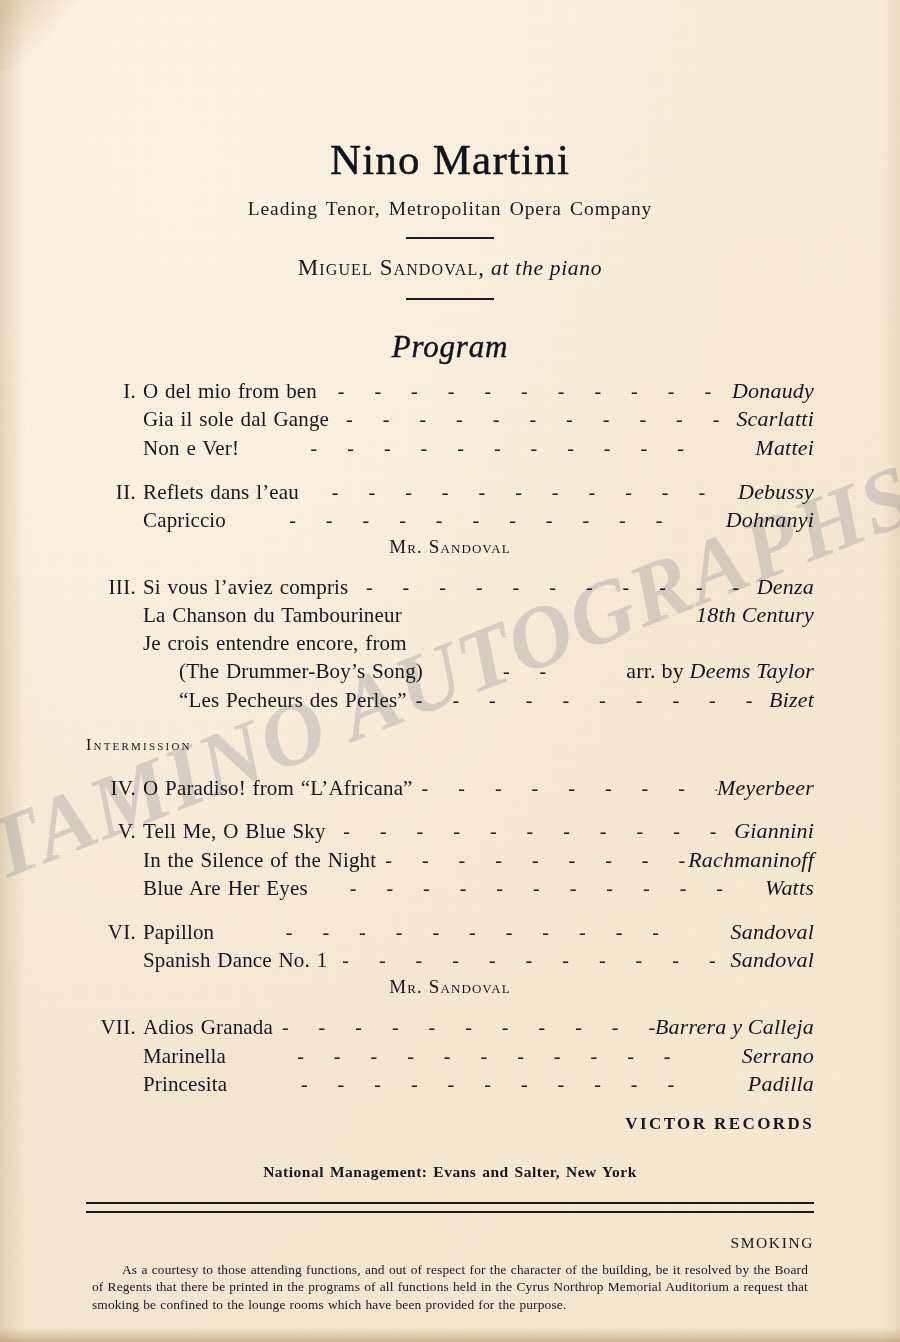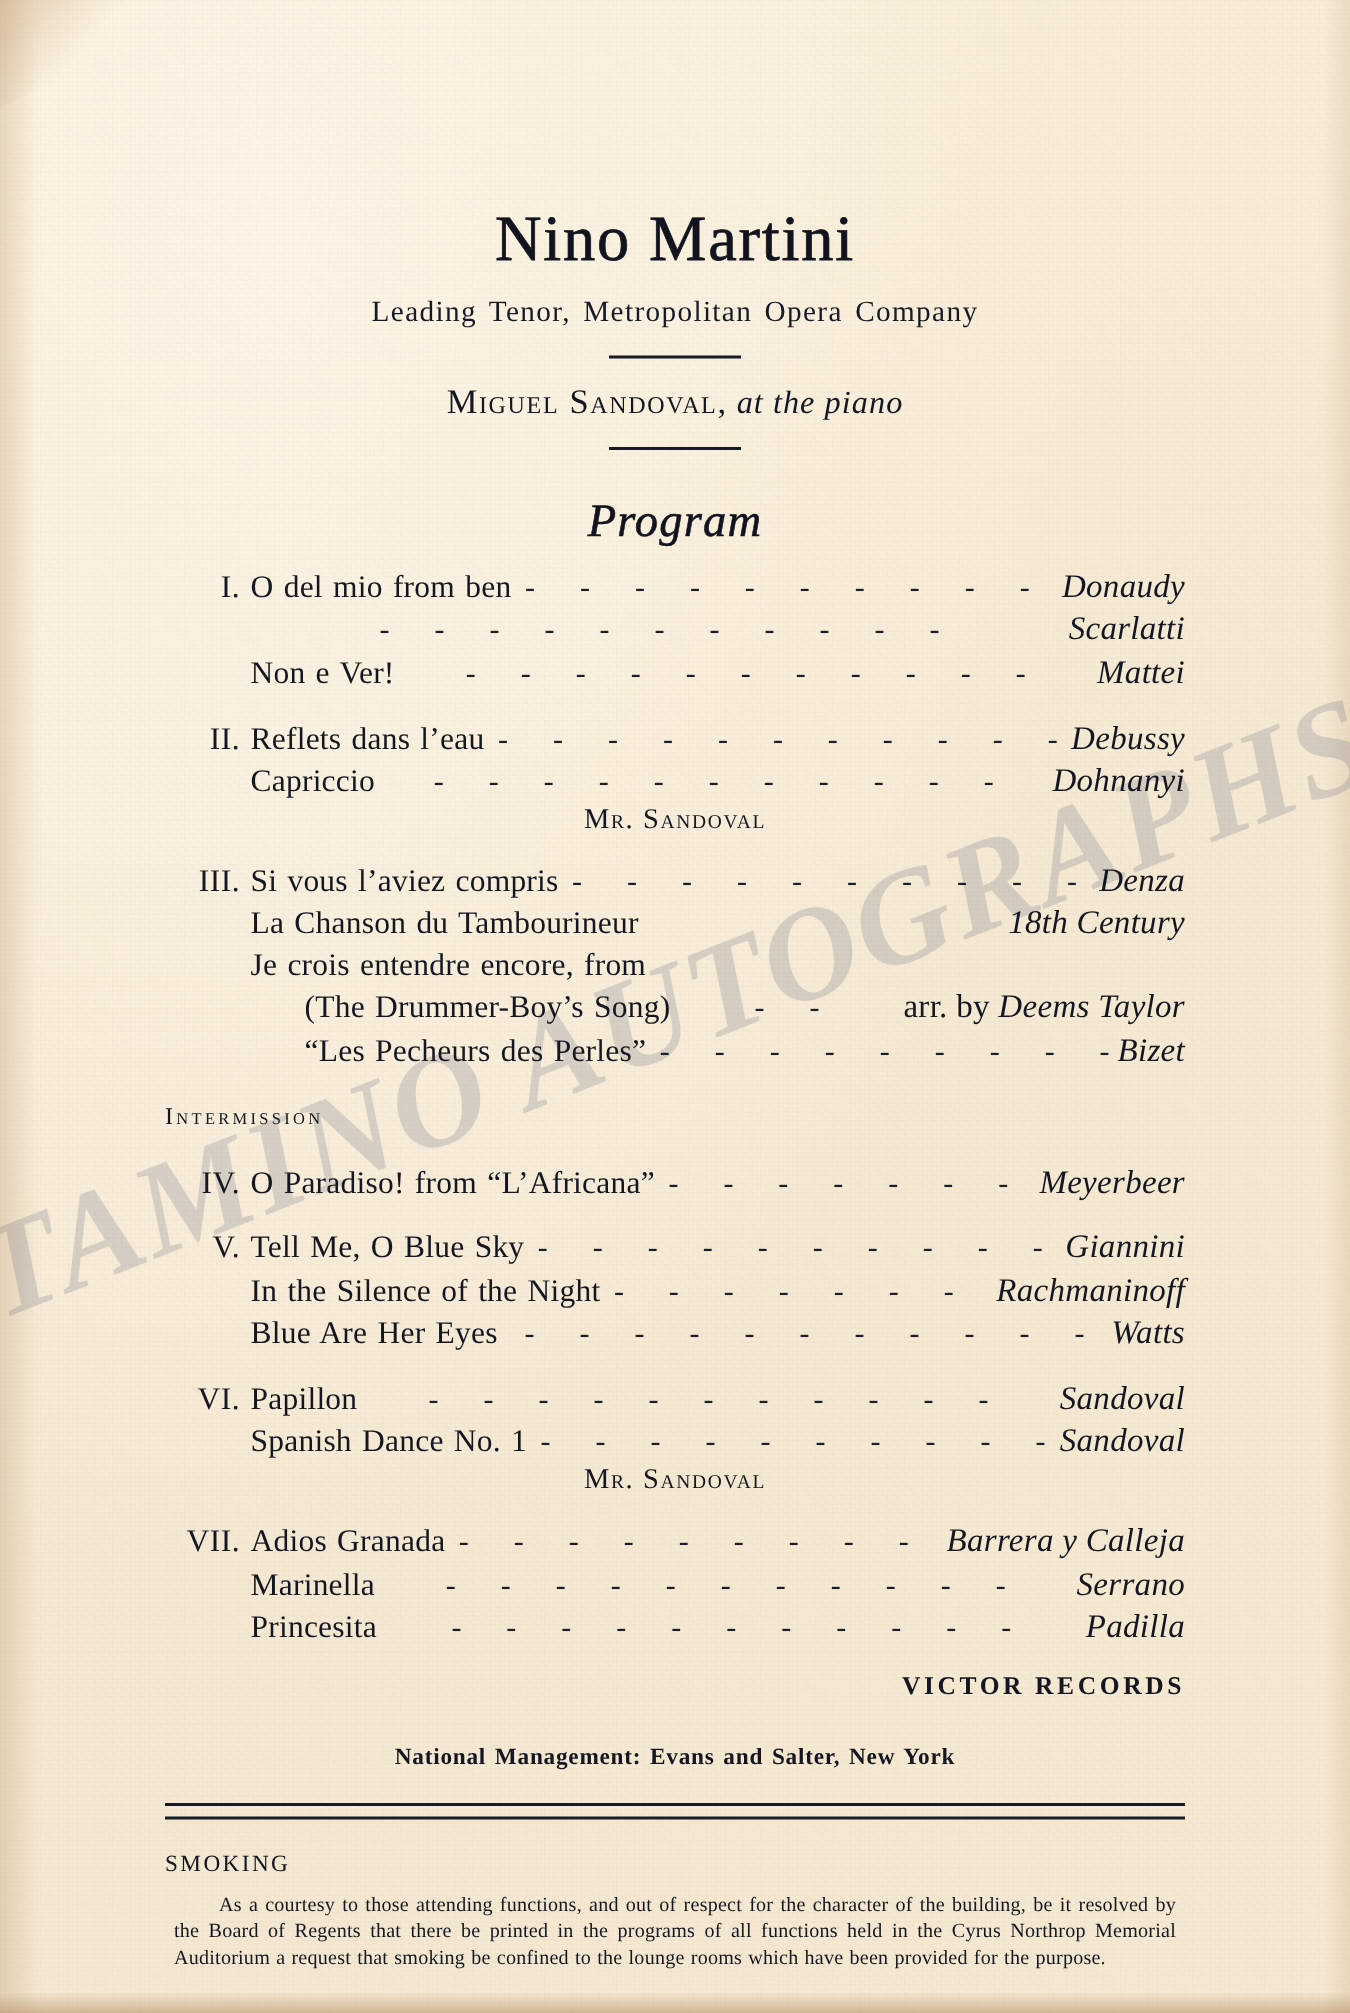--- a/index.html
+++ b/index.html
@@ -83,21 +83,21 @@
     white-space: nowrap;
     color: rgba(104,110,128,.23);
     pointer-events: none;
     user-select: none;
     z-index: 4;
   }
 
   .content {
     position: relative;
     z-index: 6;
-    padding: 0 110px;
+    padding: 0 86px;
   }
 
   
   .hdr-title {
     text-align: center;
     margin-top: 138px;
     font-size: 43px;
     line-height: 1.02;
     letter-spacing: 1.2px;
     font-family: "Liberation Serif", "DejaVu Serif", serif;
@@ -240,21 +240,21 @@
   }
 
   .double-rule {
     margin: 21px 0 0 0;
     height: 7px;
     border-top: 2.4px solid #171b27;
     border-bottom: 2.4px solid #171b27;
   }
 
   .smoking-head {
-    text-align: left;
+    text-align: right;
     margin-top: 21px;
     font-size: 15.5px;
     letter-spacing: 1.6px;
   }
   .smoking-body {
     margin-top: 9px;
     font-size: 13.4px;
     line-height: 1.30;
     text-align: justify;
     letter-spacing: .15px;
@@ -296,20 +296,21 @@
     <div class="program" id="groups-before">
         <div class="group">
           <div class="row">
             <div class="num">I.</div>
             <div class="title-cell">O del mio from ben</div>
             <div class="leader"><span>-  -  -  -  -  -  -  -  -  -  -</span></div>
             <div class="composer">Donaudy</div>
           </div>
           <div class="row">
             <div class="num"></div>
+            <div class="title-cell">Gia il sole dal Gange</div>
             <div class="leader"><span>-  -  -  -  -  -  -  -  -  -  -</span></div>
             <div class="composer">Scarlatti</div>
           </div>
           <div class="row">
             <div class="num"></div>
             <div class="title-cell">Non e Ver!</div>
             <div class="leader"><span>-  -  -  -  -  -  -  -  -  -  -</span></div>
             <div class="composer">Mattei</div>
           </div>
         </div>

